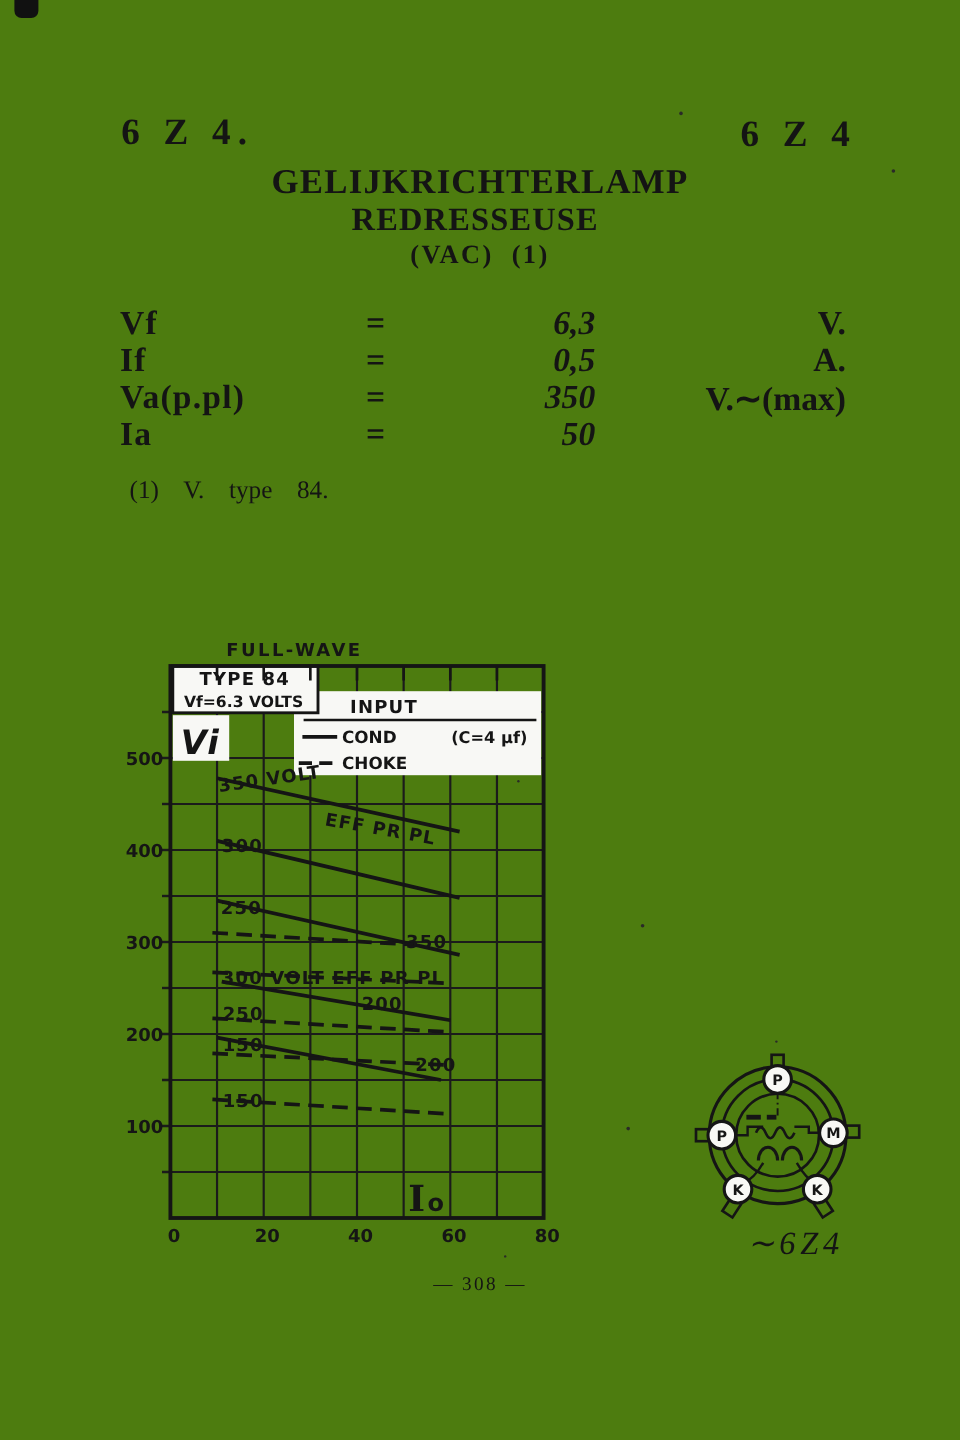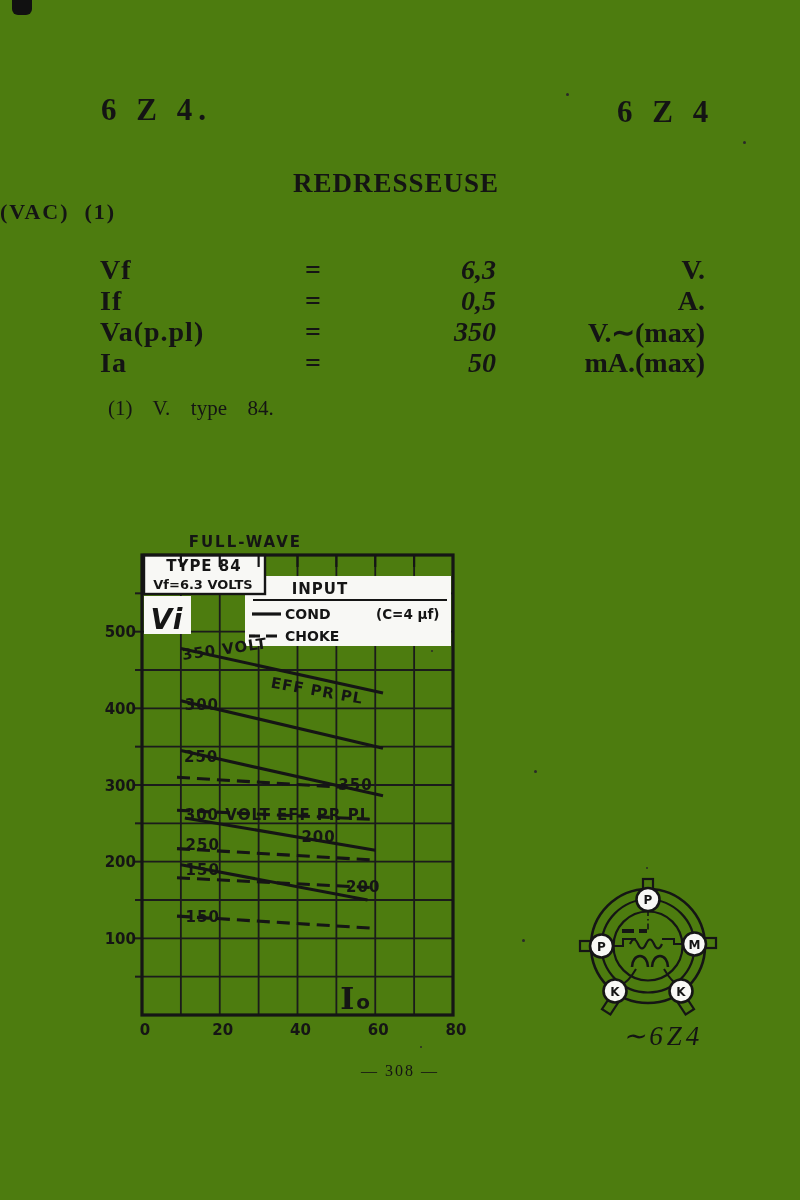--- a/index.html
+++ b/index.html
@@ -3,21 +3,21 @@
 <meta charset="utf-8">
 <style>
   html,body{margin:0;padding:0;background:#e8e8e4;}
   .page{position:relative;width:800px;height:1200px;background:#4d7c0f;
         font-family:"Liberation Serif",serif;color:#141414;overflow:hidden;margin:0 auto;}
   .abs{position:absolute;}
   .pre{white-space:pre;}
   .hdr{font-size:31px;font-weight:bold;letter-spacing:6px;}
   .title1{left:0;top:136px;width:800px;text-align:center;font-size:29px;font-weight:bold;letter-spacing:1px;}
   .title2{left:0;top:168px;width:792px;text-align:center;font-size:27px;font-weight:bold;letter-spacing:1px;}
-  .title3{left:0;top:199px;width:800px;text-align:left;font-size:22px;font-weight:bold;letter-spacing:2px;}
+  .title3{left:0;top:199px;width:800px;text-align:center;font-size:22px;font-weight:bold;letter-spacing:2px;}
   .specs{left:100px;top:254px;width:612px;}
   .spec-row{position:relative;height:31px;font-size:28px;font-weight:bold;}
   .spec-param{position:absolute;left:0;letter-spacing:1px;}
   .spec-eq{position:absolute;left:205px;}
   .spec-val{position:absolute;left:254px;width:142px;text-align:right;font-style:italic;}
   .spec-unit{position:absolute;left:412px;width:193px;text-align:right;}
   .footnote{left:108px;top:396px;font-size:21px;word-spacing:5px;}
   .pagenum{left:0;top:1062px;width:800px;text-align:center;font-size:16px;letter-spacing:2px;}
   .socket-caption{left:583px;top:1020px;width:160px;text-align:center;
         font-size:27px;font-weight:normal;font-style:italic;letter-spacing:4px;}
@@ -30,20 +30,21 @@
 </head>
 <body>
 
 <div class="page">
 
   <div class="abs corner-mark"></div>
 
   <div class="abs hdr" style="left:101px;top:92px;">6 Z 4.</div>
   <div class="abs hdr" style="left:617px;top:94px;">6 Z 4</div>
 
+  <div class="abs title1">GELIJKRICHTERLAMP</div>
   <div class="abs title2">REDRESSEUSE</div>
   <div class="abs title3 pre">(VAC)  (1)</div>
 
   <div class="abs specs">
     <div class="spec-row">
       <span class="spec-param">Vf</span>
       <span class="spec-eq">=</span>
       <span class="spec-val">6,3</span>
       <span class="spec-unit">V.</span>
     </div>
@@ -56,21 +57,20 @@
     <div class="spec-row">
       <span class="spec-param">Va(p.pl)</span>
       <span class="spec-eq">=</span>
       <span class="spec-val">350</span>
       <span class="spec-unit">V.∼(max)</span>
     </div>
     <div class="spec-row">
       <span class="spec-param">Ia</span>
       <span class="spec-eq">=</span>
       <span class="spec-val">50</span>
-      <span class="spec-unit">mA.(max)</span>
     </div>
   </div>
   <div class="abs footnote pre">(1)  V.  type  84.</div>
 
   <div class="abs" style="left:95px;top:528px;width:380px;height:515px;">
     <svg id="chart-svg" width="380" height="515" viewBox="0 0 380 515">
         <line x1="47" y1="487" x2="47" y2="27" stroke="#1b1b1b" stroke-width="1.8"></line>
         <line x1="85.875" y1="487" x2="85.875" y2="27" stroke="#1b1b1b" stroke-width="1.8"></line>
         <line x1="124.75" y1="487" x2="124.75" y2="27" stroke="#1b1b1b" stroke-width="1.8"></line>
         <line x1="163.625" y1="487" x2="163.625" y2="27" stroke="#1b1b1b" stroke-width="1.8"></line>

